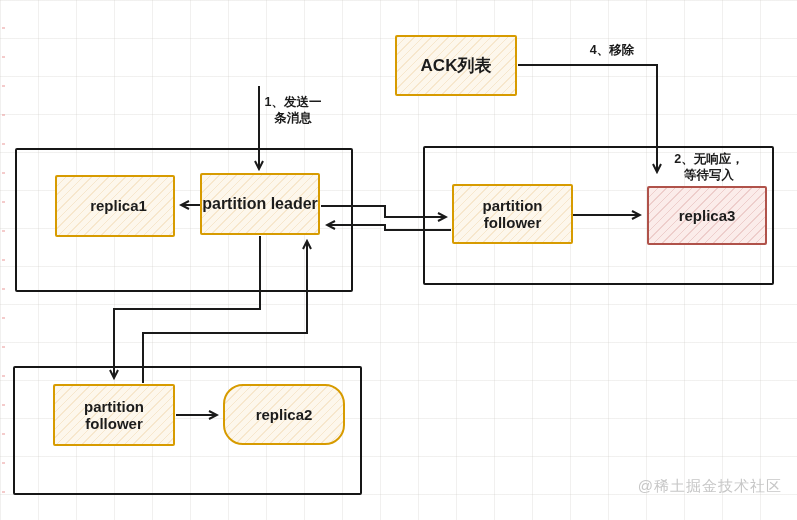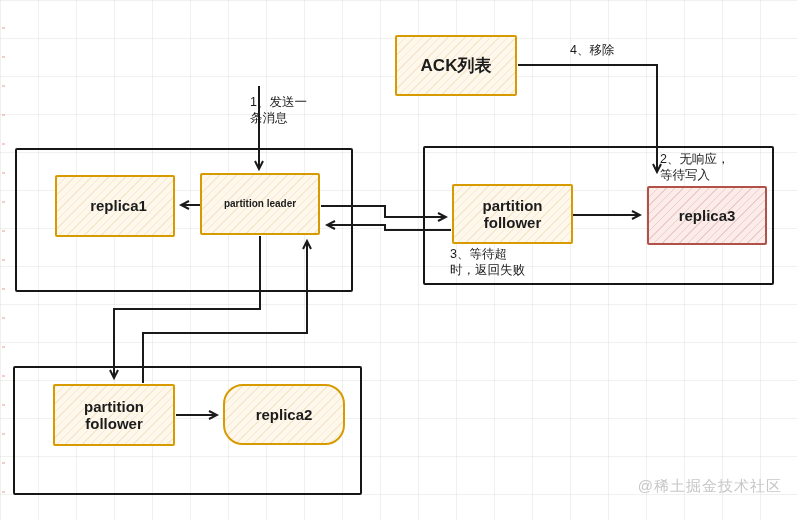--- a/index.html
+++ b/index.html
@@ -44,29 +44,29 @@
     border-color:var(--alert-border,#b0524a);
     background-color:var(--alert-fill,#fbeceа);
     background-color:#fbecea;
     background-image:repeating-linear-gradient(135deg,
       rgba(184,84,80,0.20) 0px, rgba(184,84,80,0.20) 1px,
       transparent 1px, transparent 6px);
   }
   #n-producer        { left:199px; top:24px;  width:121px; height:61px; font-size:16px; }
   #n-ack             { left:395px; top:35px;  width:122px; height:61px; font-size:17px;text-align:center; }
   #n-replica1        { left:55px;  top:175px; width:120px; height:62px; font-size:15px;padding-left:7px; }
-  #n-leader          { left:200px; top:173px; width:120px; height:62px; font-size:10px; }
+  #n-leader          { left:200px; top:173px; width:120px; height:62px; font-size:16px; }
   #n-follower-right  { left:452px; top:184px; width:121px; height:60px; font-size:15px; padding:0 10px; }
   #n-replica3        { left:647px; top:186px; width:120px; height:59px; font-size:15px; }
   #n-follower-bottom { left:53px;  top:384px; width:122px; height:62px; font-size:15px; padding:0 10px; }
   #n-replica2        { left:223px; top:384px; width:122px; height:61px; font-size:15px;border-radius:20px; }
 
   .annotation {
-    position:absolute; font-weight:normal; color:#1b1b1b; font-size:12.5px;
-    line-height:1.3; text-align:left; white-space:pre-line;
+    position:absolute; font-weight:bold; color:#1b1b1b; font-size:12.5px;
+    line-height:1.3; text-align:center; white-space:pre-line;
   }
   #an-step1 { left:250px; top:94px;  width:86px; }
   #an-step4 { left:570px; top:42px;  width:84px; }
   #an-step2 { left:660px; top:151px; width:98px; }
   #an-step3 { left:450px; top:246px; width:130px; }
 
   .watermark {
     position:absolute; left:608px; top:477px; width:174px; text-align:right;
     color:#c7c7c7; font-size:15px; letter-spacing:1px;
   }
@@ -118,19 +118,17 @@
     <span>partition follower</span>
   </div>
   <div class="node" id="n-replica2">
     <span>replica2</span>
   </div>
 
   <div class="annotation" id="an-step1">1、发送一
 条消息</div>
   <div class="annotation" id="an-step2">2、无响应，
 等待写入</div>
-  <div class="annotation" id="an-step3">3、等待超
-时，返回失败</div>
   <div class="annotation" id="an-step4">4、移除</div>
 
   <div class="watermark">@稀土掘金技术社区</div>
 
 </div>
 
 </body></html>

